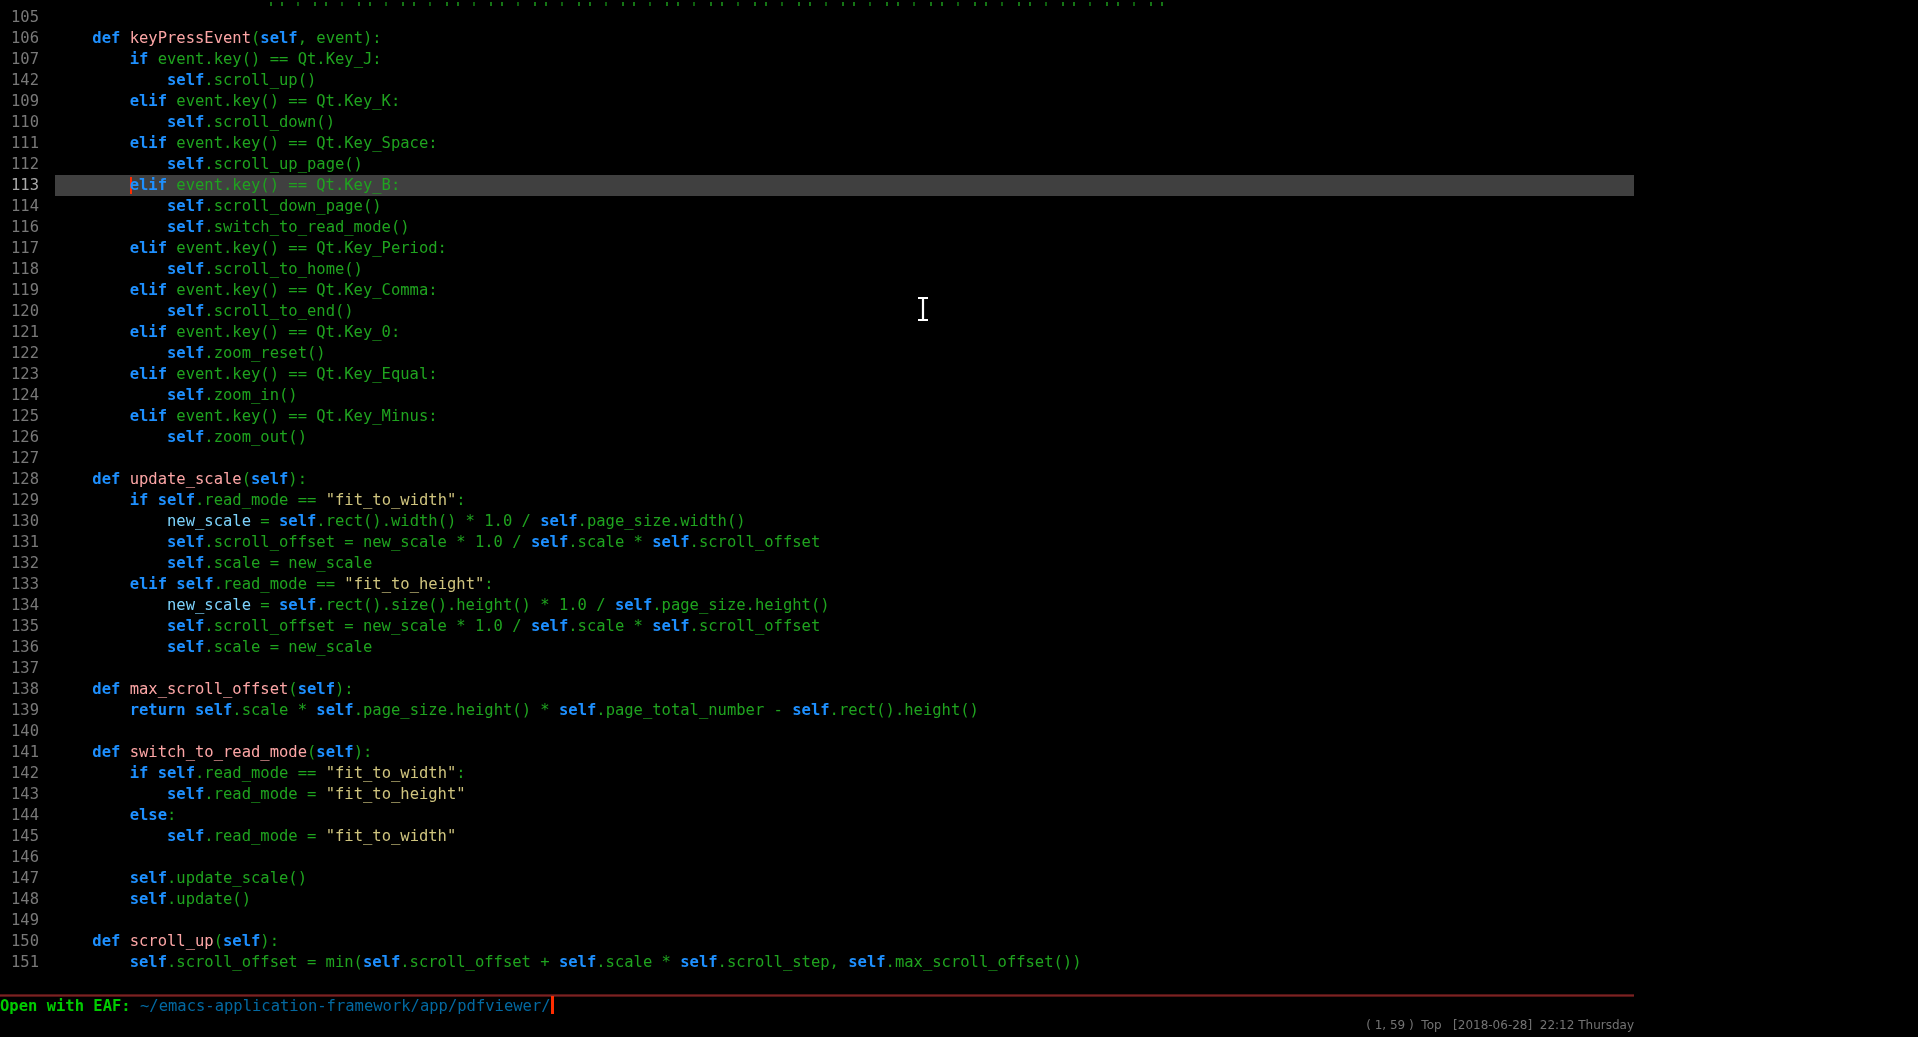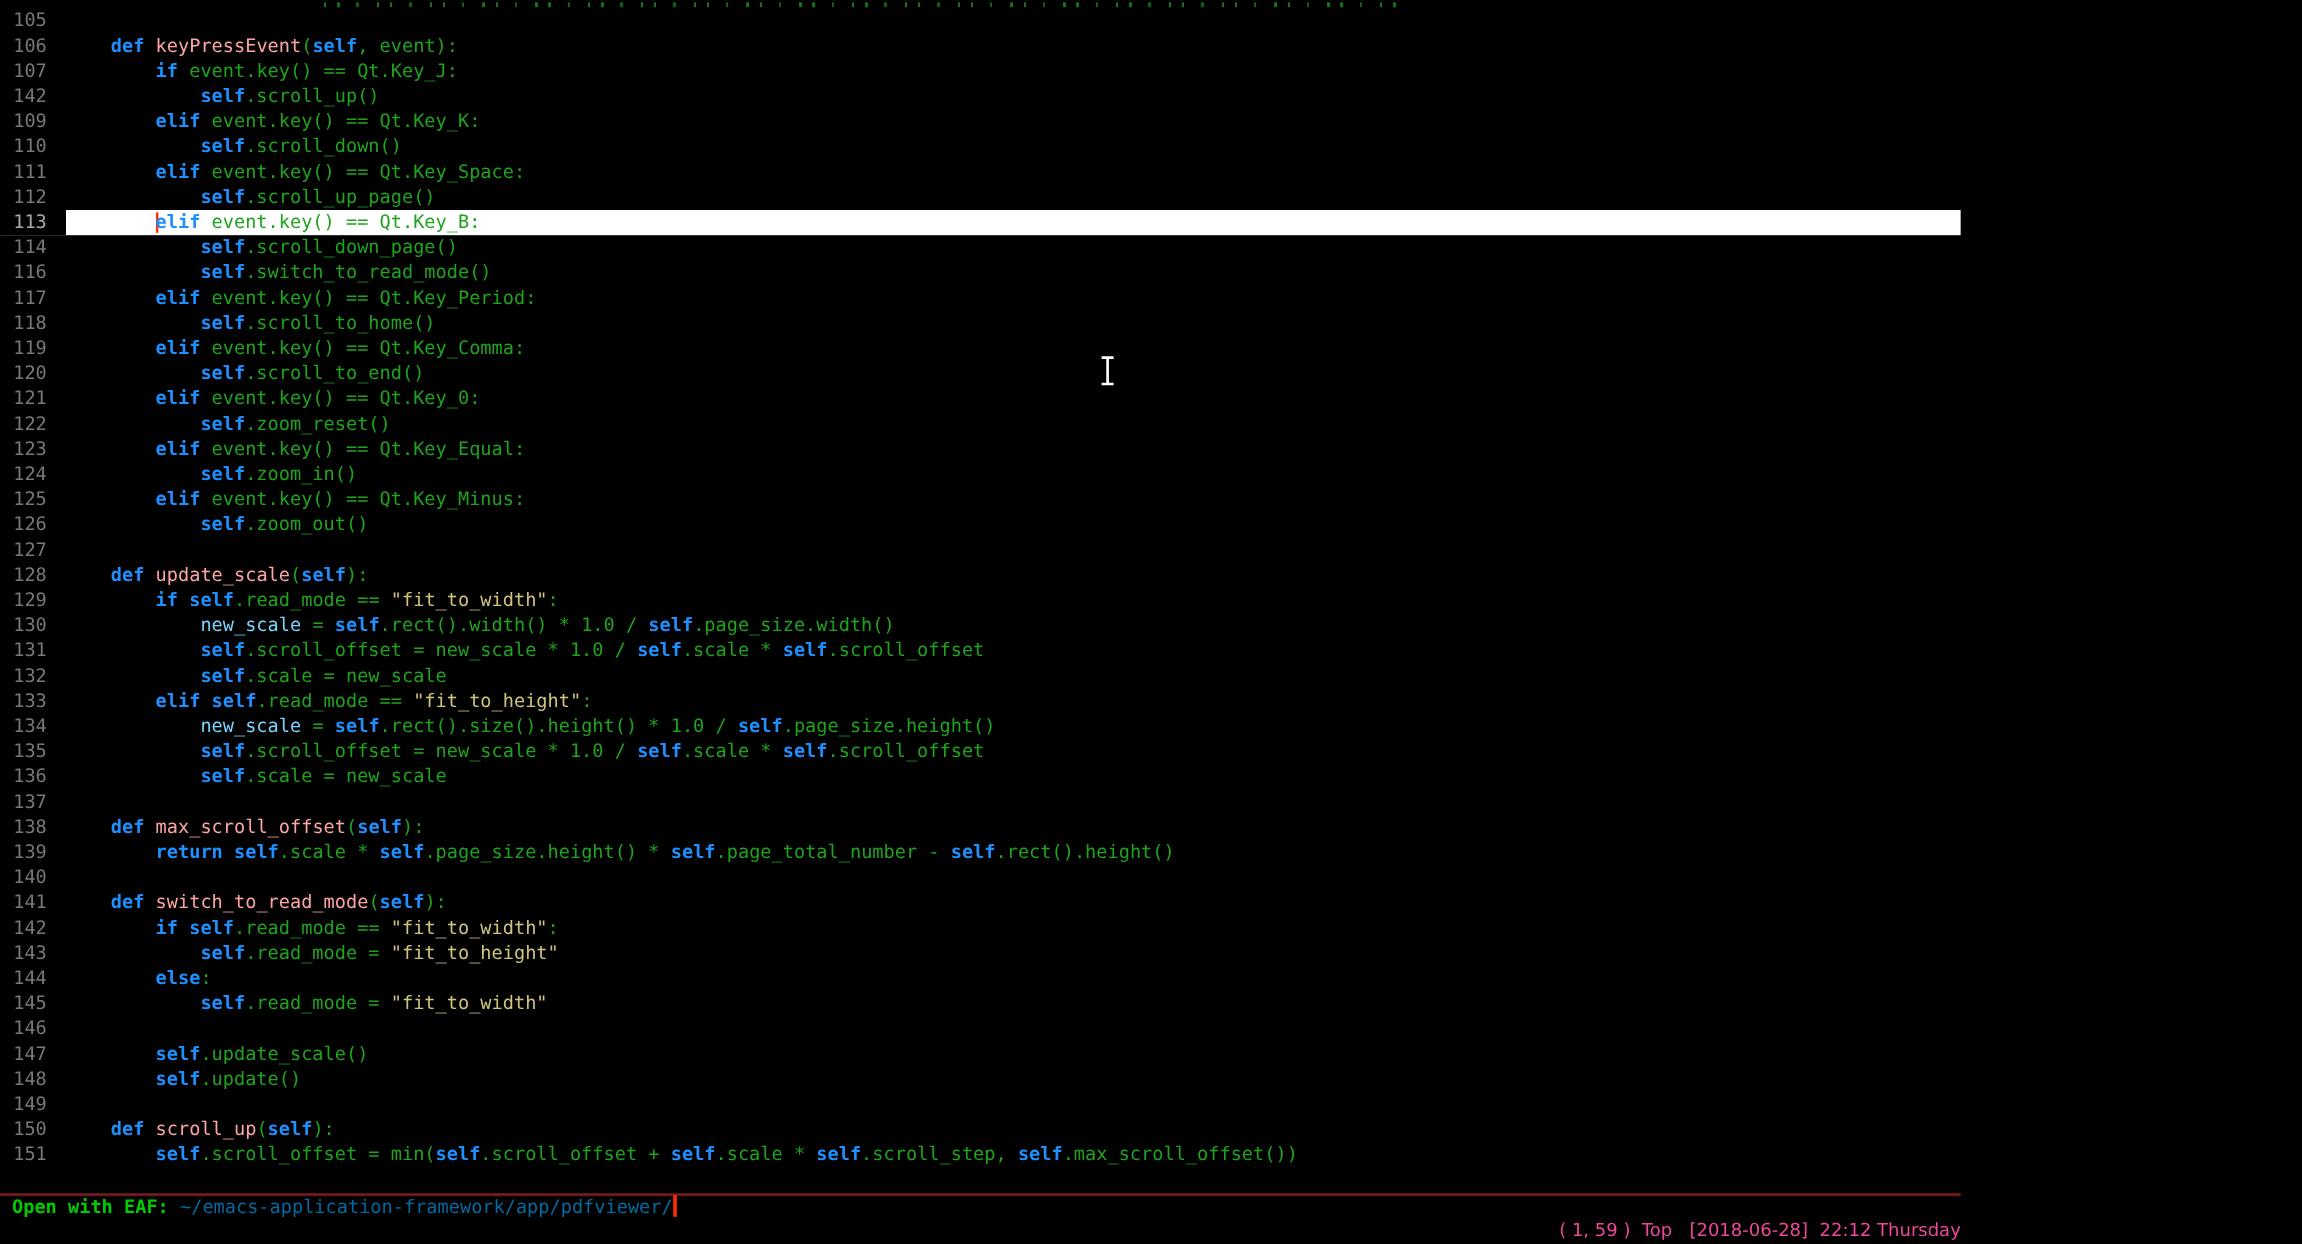--- a/index.html
+++ b/index.html
@@ -3,21 +3,21 @@
 <meta charset="utf-8">
 <style>
   html,body{margin:0;padding:0;background:#000;}
   .frame{
     position:relative;width:1634px;height:1037px;background:#000;
     overflow:hidden;font-family:"DejaVu Sans Mono","Liberation Mono",monospace;
     font-size:15.5px;cursor:default;
   }
   .code-area{position:absolute;top:-14px;left:0;right:0;}
   .row{display:flex;height:21px;line-height:21px;width:100%;}
-  .row.hl{background:#ffffff;}
+  .row.hl{background:#404040;}
   .row.hl .ln{background:#000;color:#a9a9a9;}
   .ln{
     flex:0 0 55px;padding-left:11px;box-sizing:border-box;color:#787878;
     user-select:none;
   }
   pre.code{margin:0;line-height:21px;white-space:pre;position:relative;flex:1;}
   .g{color:#1fa31f;}
   .k{color:#1e90ff;font-weight:bold;}
   .fn{color:#fca5a5;}
   .s{color:#cfc47e;}
@@ -35,30 +35,30 @@
       #0e5f0e 27px 29px, transparent 29px 44px);
   }
   .mode-sep{
     position:absolute;left:0;right:0;top:994px;height:3px;
     background:linear-gradient(180deg,#3c0d0d,#7b2222,#3c0d0d);
   }
   .minibuffer{
     position:absolute;left:0;top:996px;height:21px;line-height:21px;
     white-space:pre;
   }
-  .mb-prompt{color:#00cc00;font-weight:bold;padding-left:10px;}
+  .mb-prompt{color:#00cc00;font-weight:bold;}
   .mb-path{color:#0369a1;}
   .mb-cursor{
     display:inline-block;width:3px;height:18px;margin-bottom:-3px;
     background:#ff2d00;
   }
   .tray{
     position:absolute;right:0px;bottom:1px;height:21px;line-height:21px;
-    color:#ec4899;font-family:"DejaVu Sans","Liberation Sans",sans-serif;
-    font-size:15px;white-space:pre;
+    color:#737373;font-family:"DejaVu Sans","Liberation Sans",sans-serif;
+    font-size:12px;white-space:pre;
   }
   .ibeam{position:absolute;left:915px;top:294px;width:16px;height:30px;}
 </style>
 </head>
 <body>
 
 <div class="frame">
 
   <div class="code-area">
       <div class="row clip">

